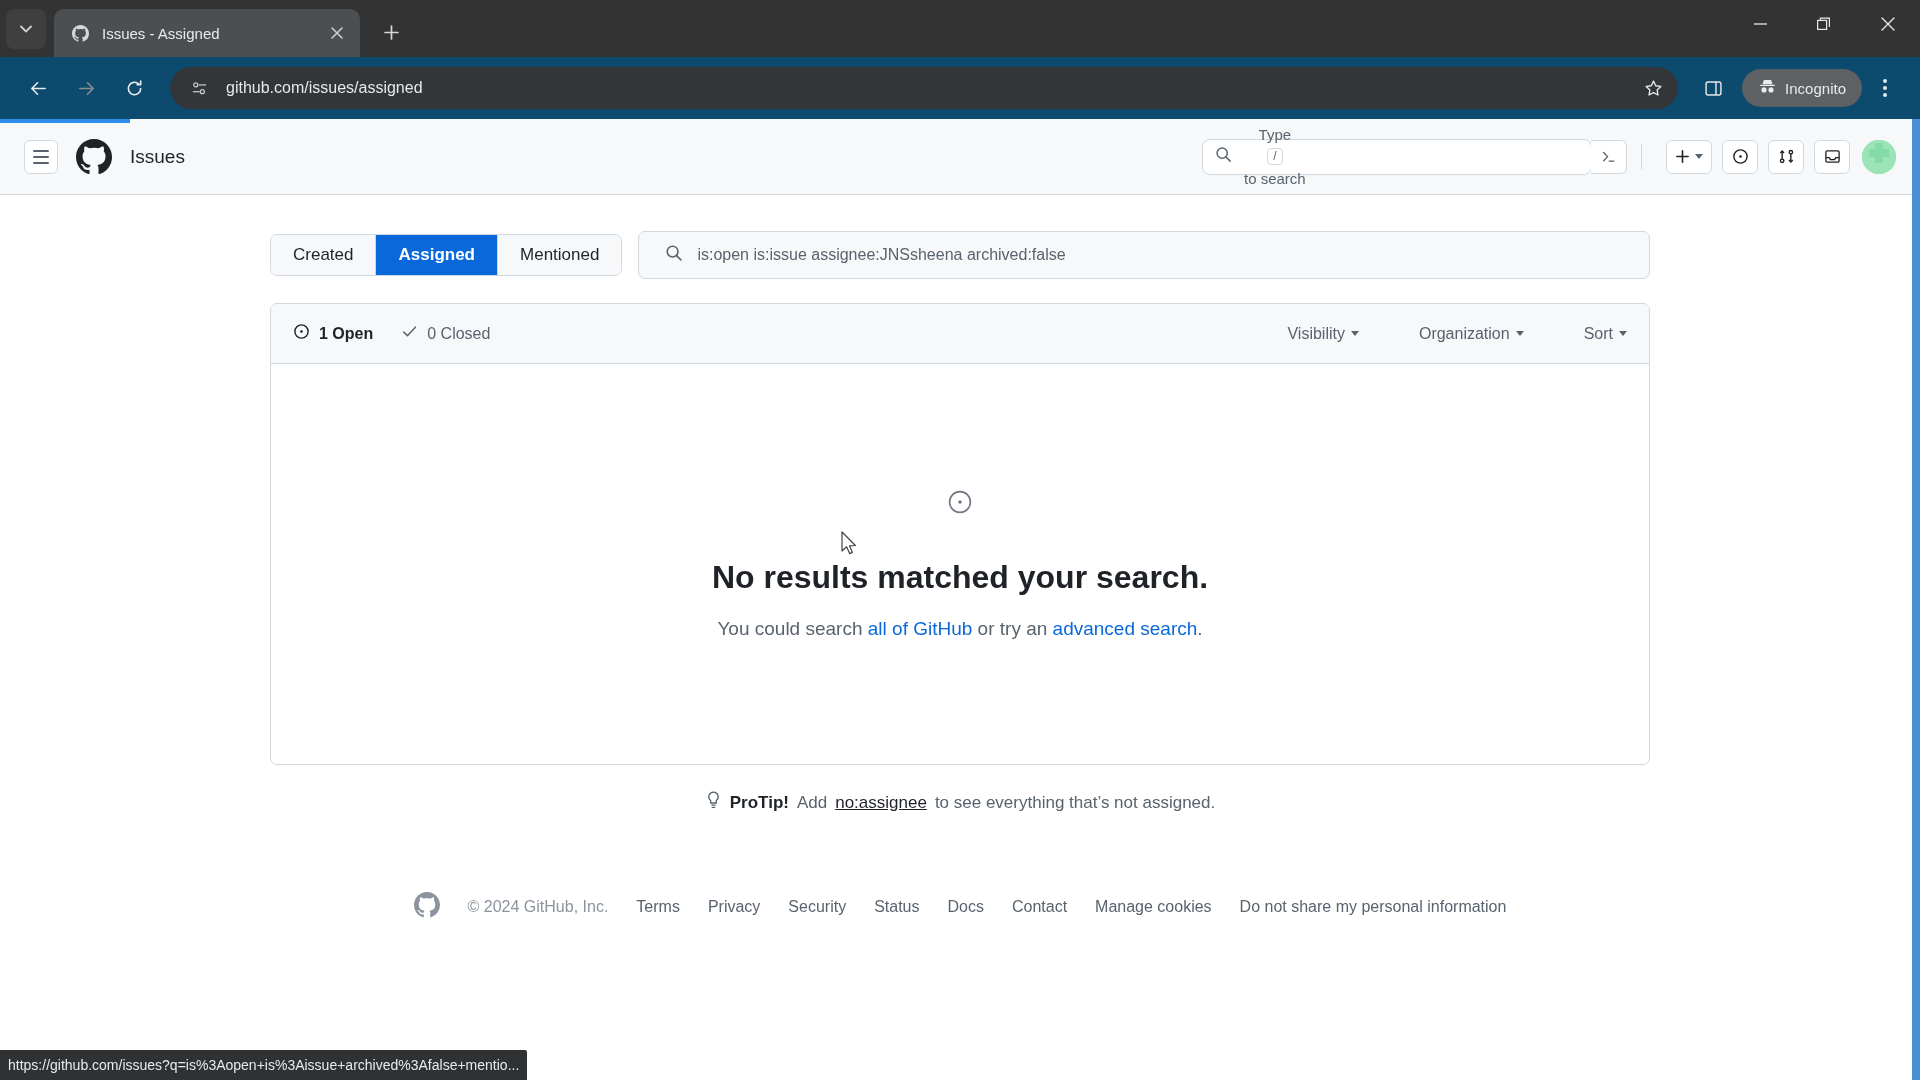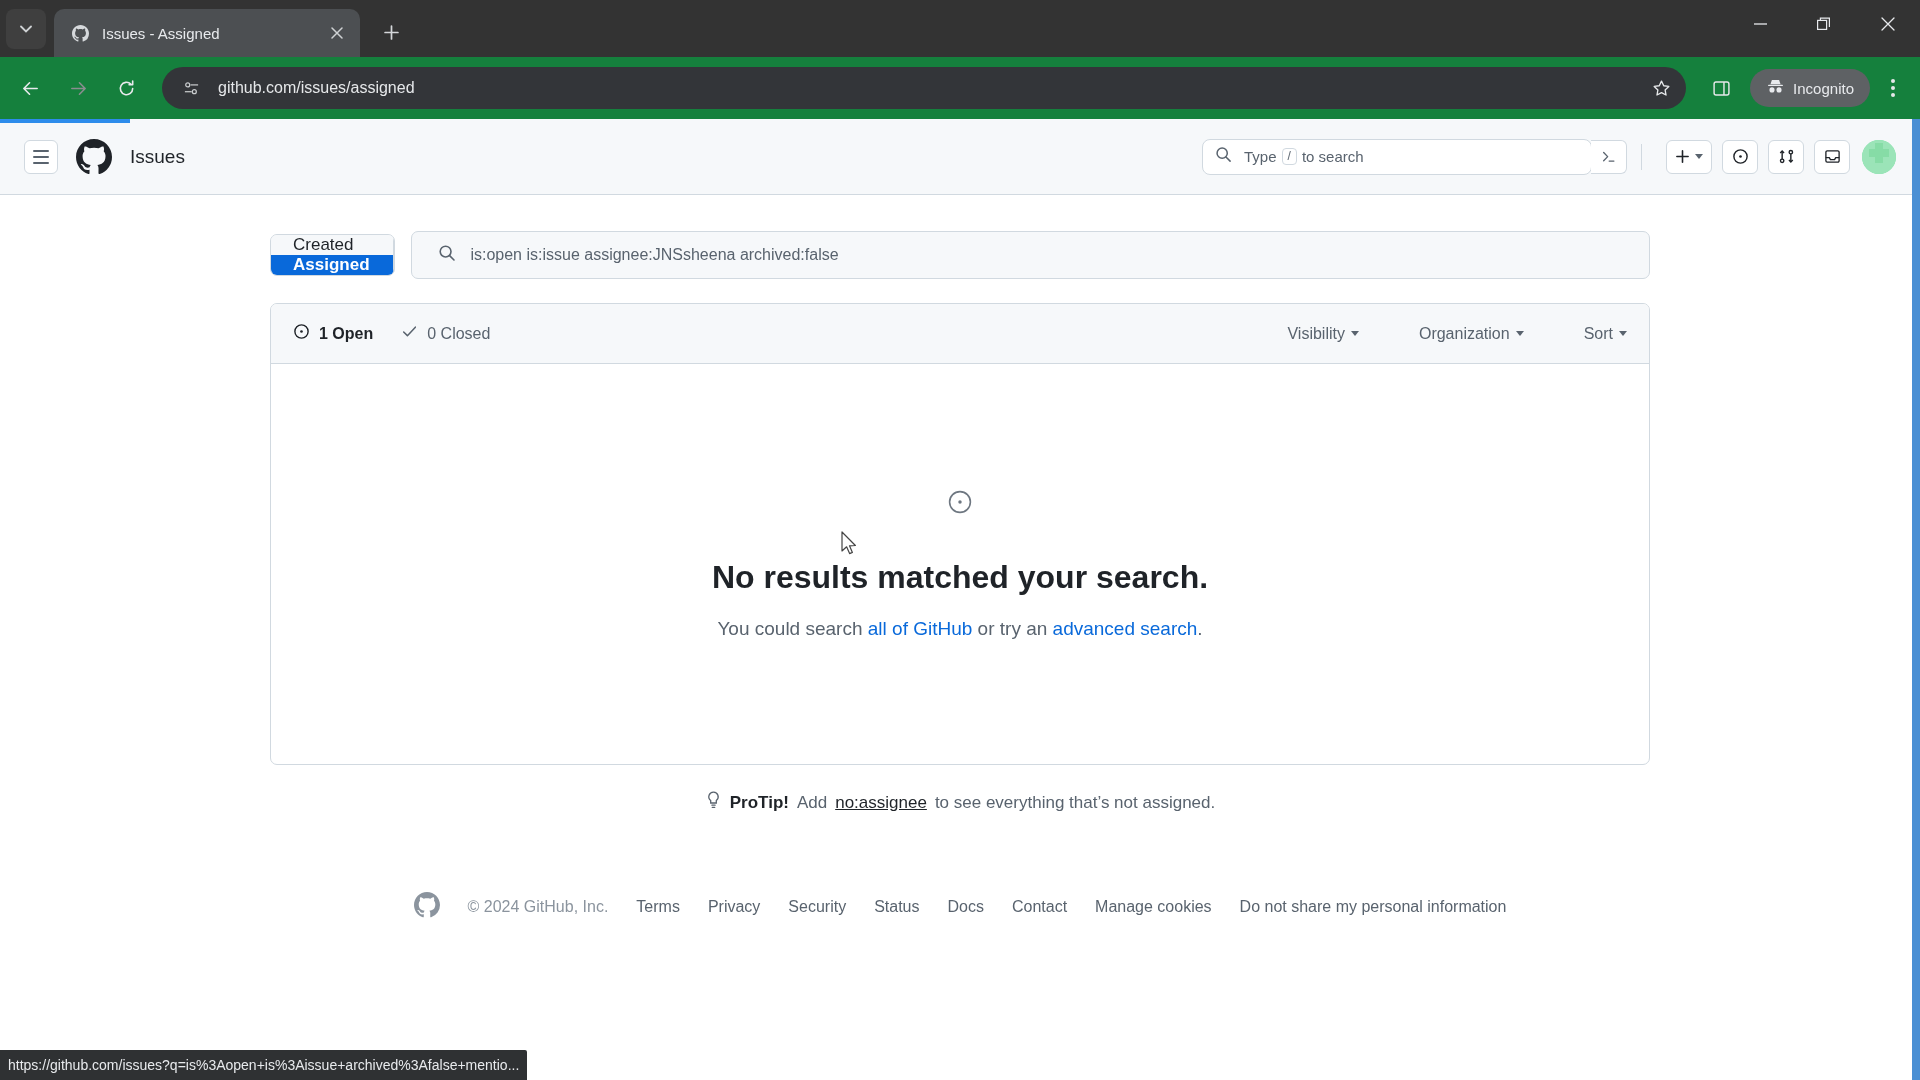--- a/index.html
+++ b/index.html
@@ -37,22 +37,22 @@
   .tab-close { width: 26px; height: 26px; display:flex; align-items:center; justify-content:center; color:#cfd2d4; font-size:17px; border-radius:50%; }
   .new-tab {
     width: 34px; height: 34px; margin-left: 14px; margin-bottom: 8px;
     display:flex; align-items:center; justify-content:center;
     color:#d5d7da; font-size: 23px; border-radius: 50%;
   }
   .win-controls { position:absolute; right: 0; top: 0; display:flex; height: 47px; }
   .win-btn { width: 64px; height: 47px; display:flex; align-items:center; justify-content:center; color:#e8eaed; }
 
   .toolbar {
-    height: 62px; background: #15803d;
-    display: flex; align-items: center; padding: 0 8px;
+    height: 62px; background: #0c4a6e;
+    display: flex; align-items: center; padding: 0 16px;
     position: relative;
   }
   .nav-btn {
     width: 44px; height: 44px; border-radius: 50%;
     display:flex; align-items:center; justify-content:center;
     color:#e8eaed; margin-right: 4px;
   }
   .nav-btn.disabled { color: #8a8d90; }
   .omnibox {
     flex: 1; height: 42px; background: #333539; border-radius: 21px;
@@ -94,40 +94,40 @@
   }
   .hamburger i { width:16px; height:2px; background:#59636e; border-radius:1px; display:block;}
   .gh-logo { margin-left: 18px; width: 36px; height:36px; }
   .gh-title { margin-left: 18px; font-size: 19px; color:#1f2328; font-weight: 400;}
 
   .gh-header-right { margin-left:auto; display:flex; align-items:center; gap: 0; }
   .gh-search {
     width: 390px; height: 36px; border:1px solid #d1d9e0; border-radius:8px; background:#fff;
     display:flex; align-items:center; padding: 0 4px 0 12px;
   }
-  .gh-search-text { margin-left: 12px; color:#59636e; font-size:15px; display:flex; align-items:center; gap:5px;}
+  .gh-search-text { margin-left: 12px; color:#59636e; font-size:15px; display:flex; align-items:center; gap:5px;flex-direction:column;}
   .slash-key { border:1px solid #d1d9e0; border-radius:4px; padding: 0px 5px; font-size:12px; color:#59636e; line-height:15px;}
   .cmd-btn { width:36px; height:34px; border:1px solid #d1d9e0; border-left:none; border-radius:0 6px 6px 0; background:#fff; display:flex; align-items:center; justify-content:center; margin-left:-1px;}
   .divider-v { width:1px; height:26px; background:#d1d9e0; margin: 0 14px; }
   .gh-btn {
     height:34px; border:1px solid #d1d9e0; border-radius:6px; background:#fff;
     display:flex; align-items:center; justify-content:center; padding: 0 8px; gap:5px; margin-left:10px;
   }
   .gh-btn.sq { width:36px; padding:0; }
   .avatar {
     width:34px; height:34px; border-radius:50%; margin-left:12px;
     background:#7ee2a8; display:flex; align-items:center; justify-content:center; overflow:hidden;
   }
 
   
   .content { width: 1920px; padding: 0 0; }
   .content-inner { width: 1380px; margin: 0 auto; padding-top: 36px; }
 
   .filter-row { display:flex; align-items:center; gap: 16px; }
-  .tabs-group { display:flex; border:1px solid #d1d9e0; border-radius:7px; overflow:hidden; height:42px; background:#f6f8fa;flex-direction:column;}
+  .tabs-group { display:flex; border:1px solid #d1d9e0; border-radius:7px; overflow:hidden; height:42px; background:#f6f8fa;}
   .tab-btn {
     padding: 0 22px; display:flex; align-items:center; font-size:17px; color:#1f2328;
     border-right:1px solid #d1d9e0; background:#f6f8fa;
   }
   .tab-btn:last-child { border-right:none; }
   .tab-btn.active { background:#0969da; color:#fff; font-weight:600; }
 
   .issue-search {
     flex:1; height:48px; border:1px solid #d1d9e0; border-radius:7px; background:#f6f8fa;
     display:flex; align-items:center; padding: 0 26px;

